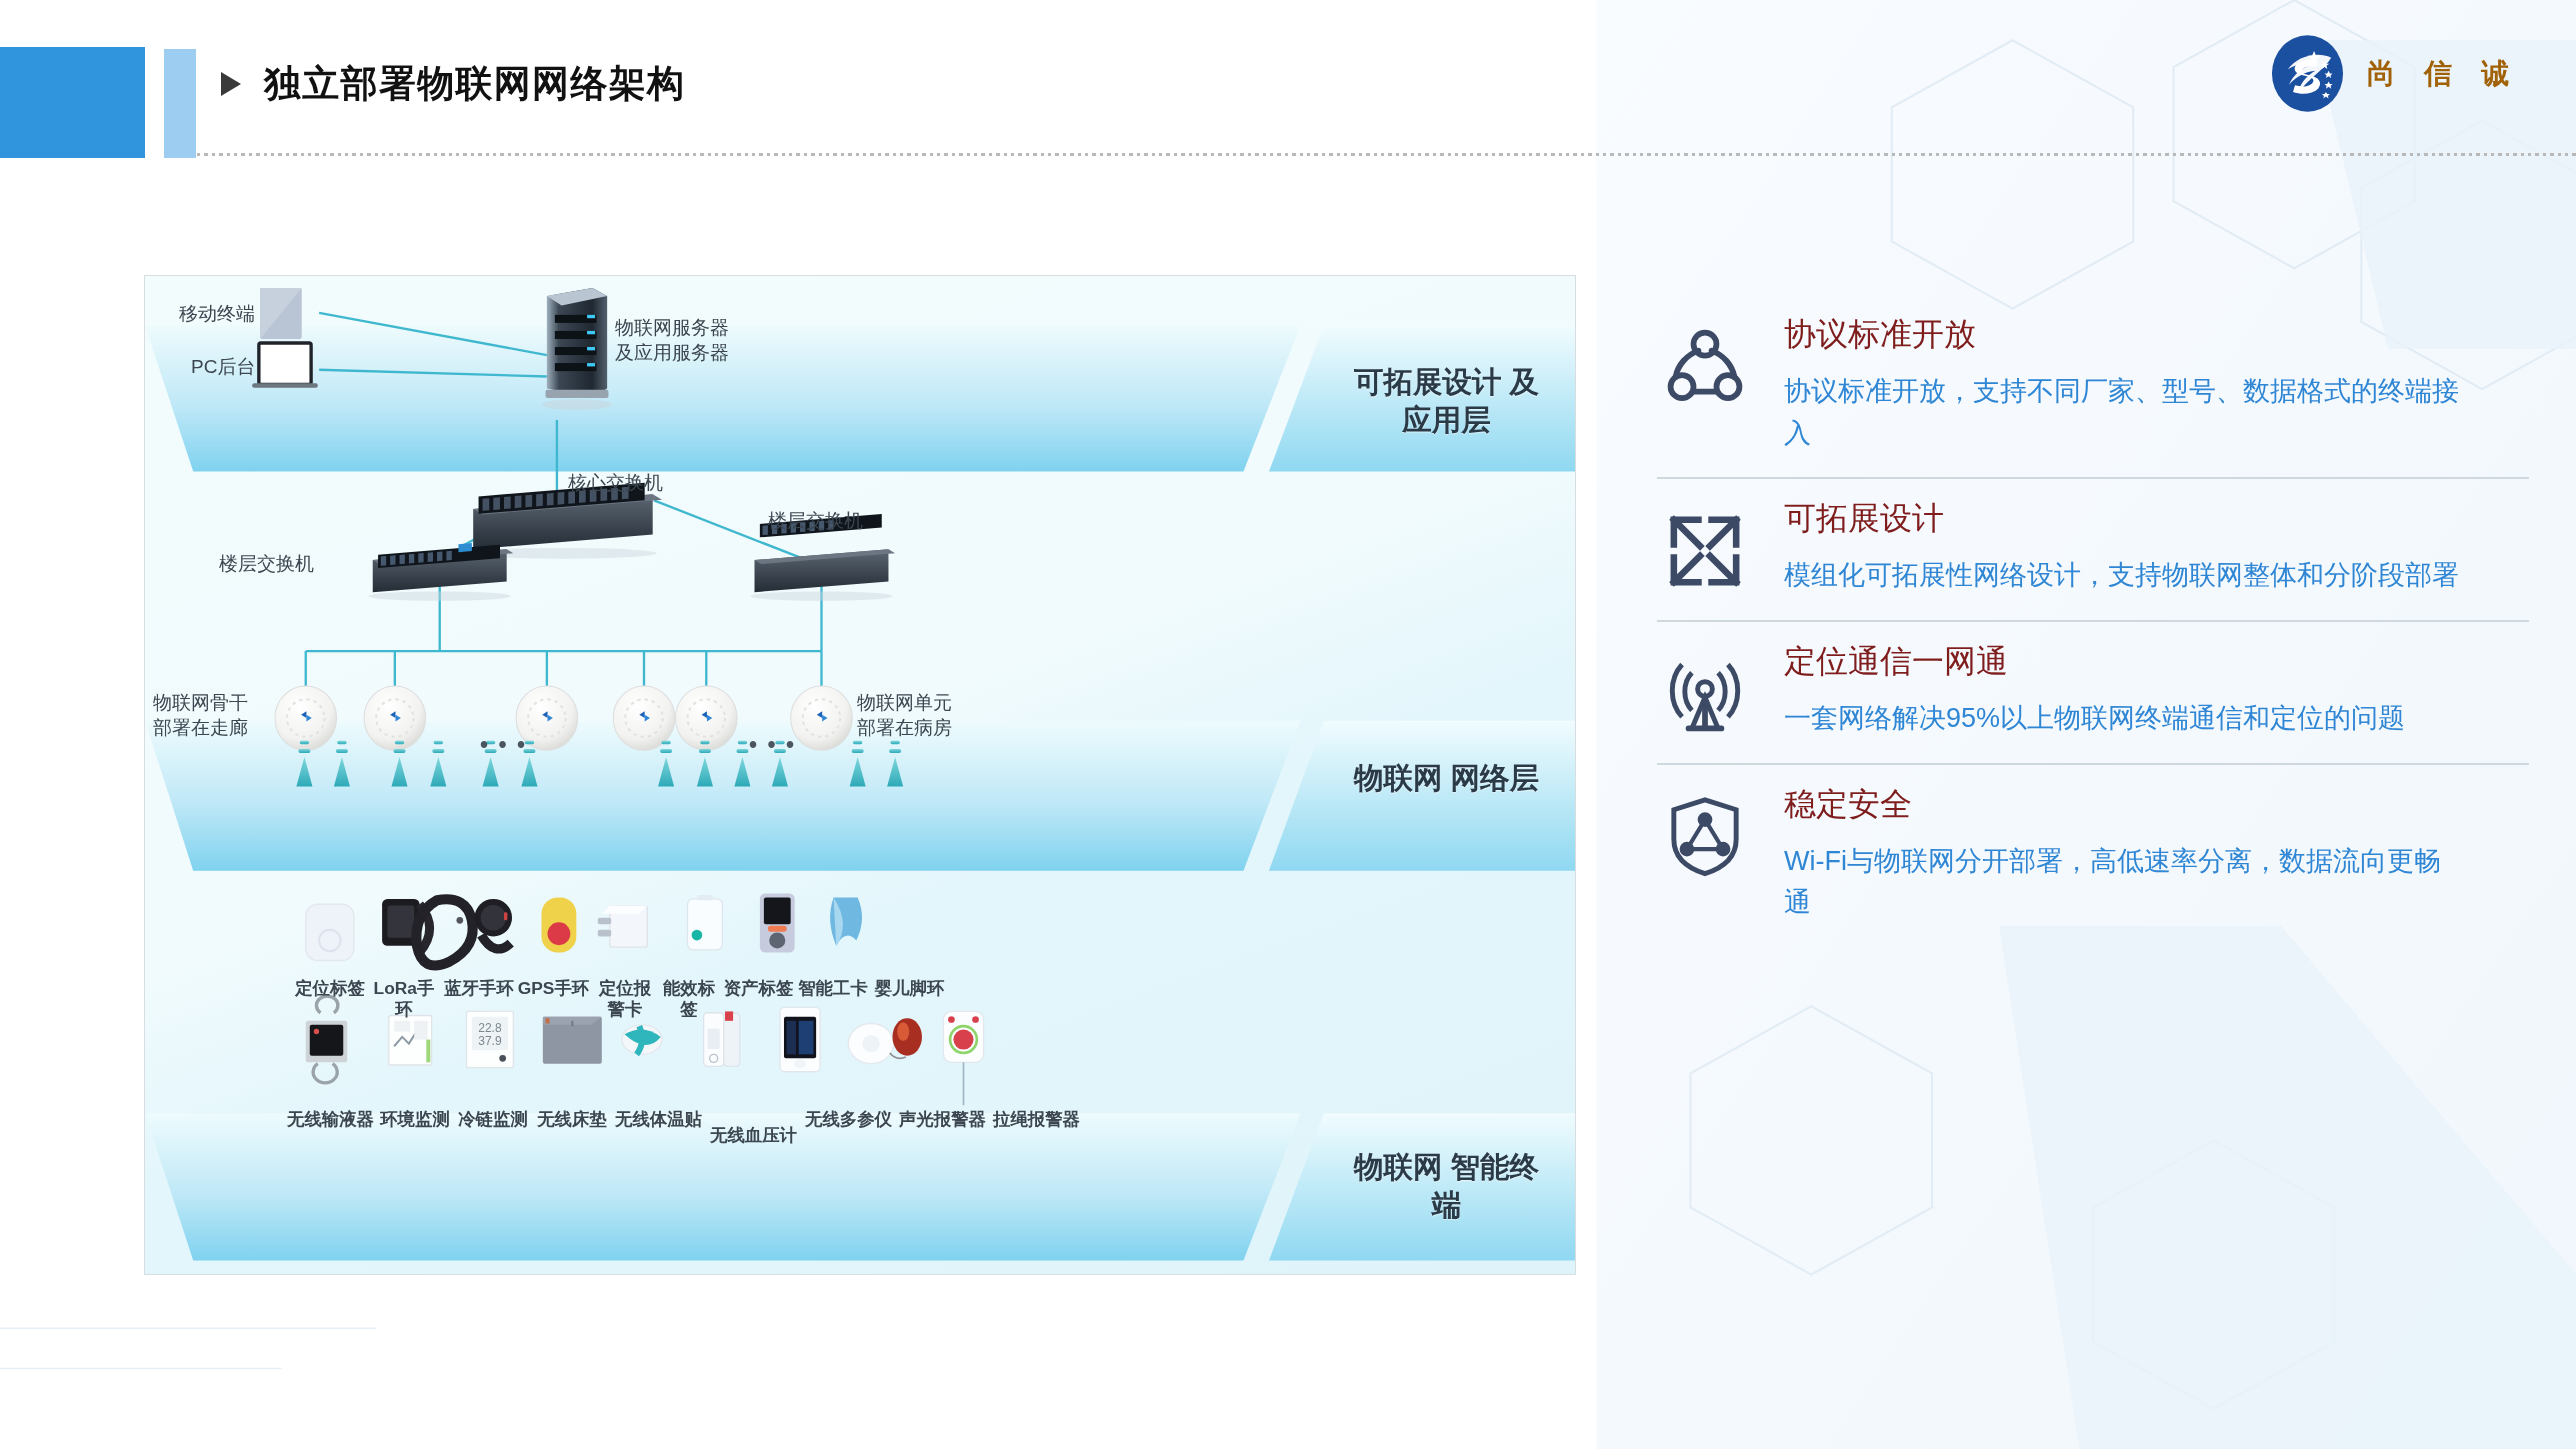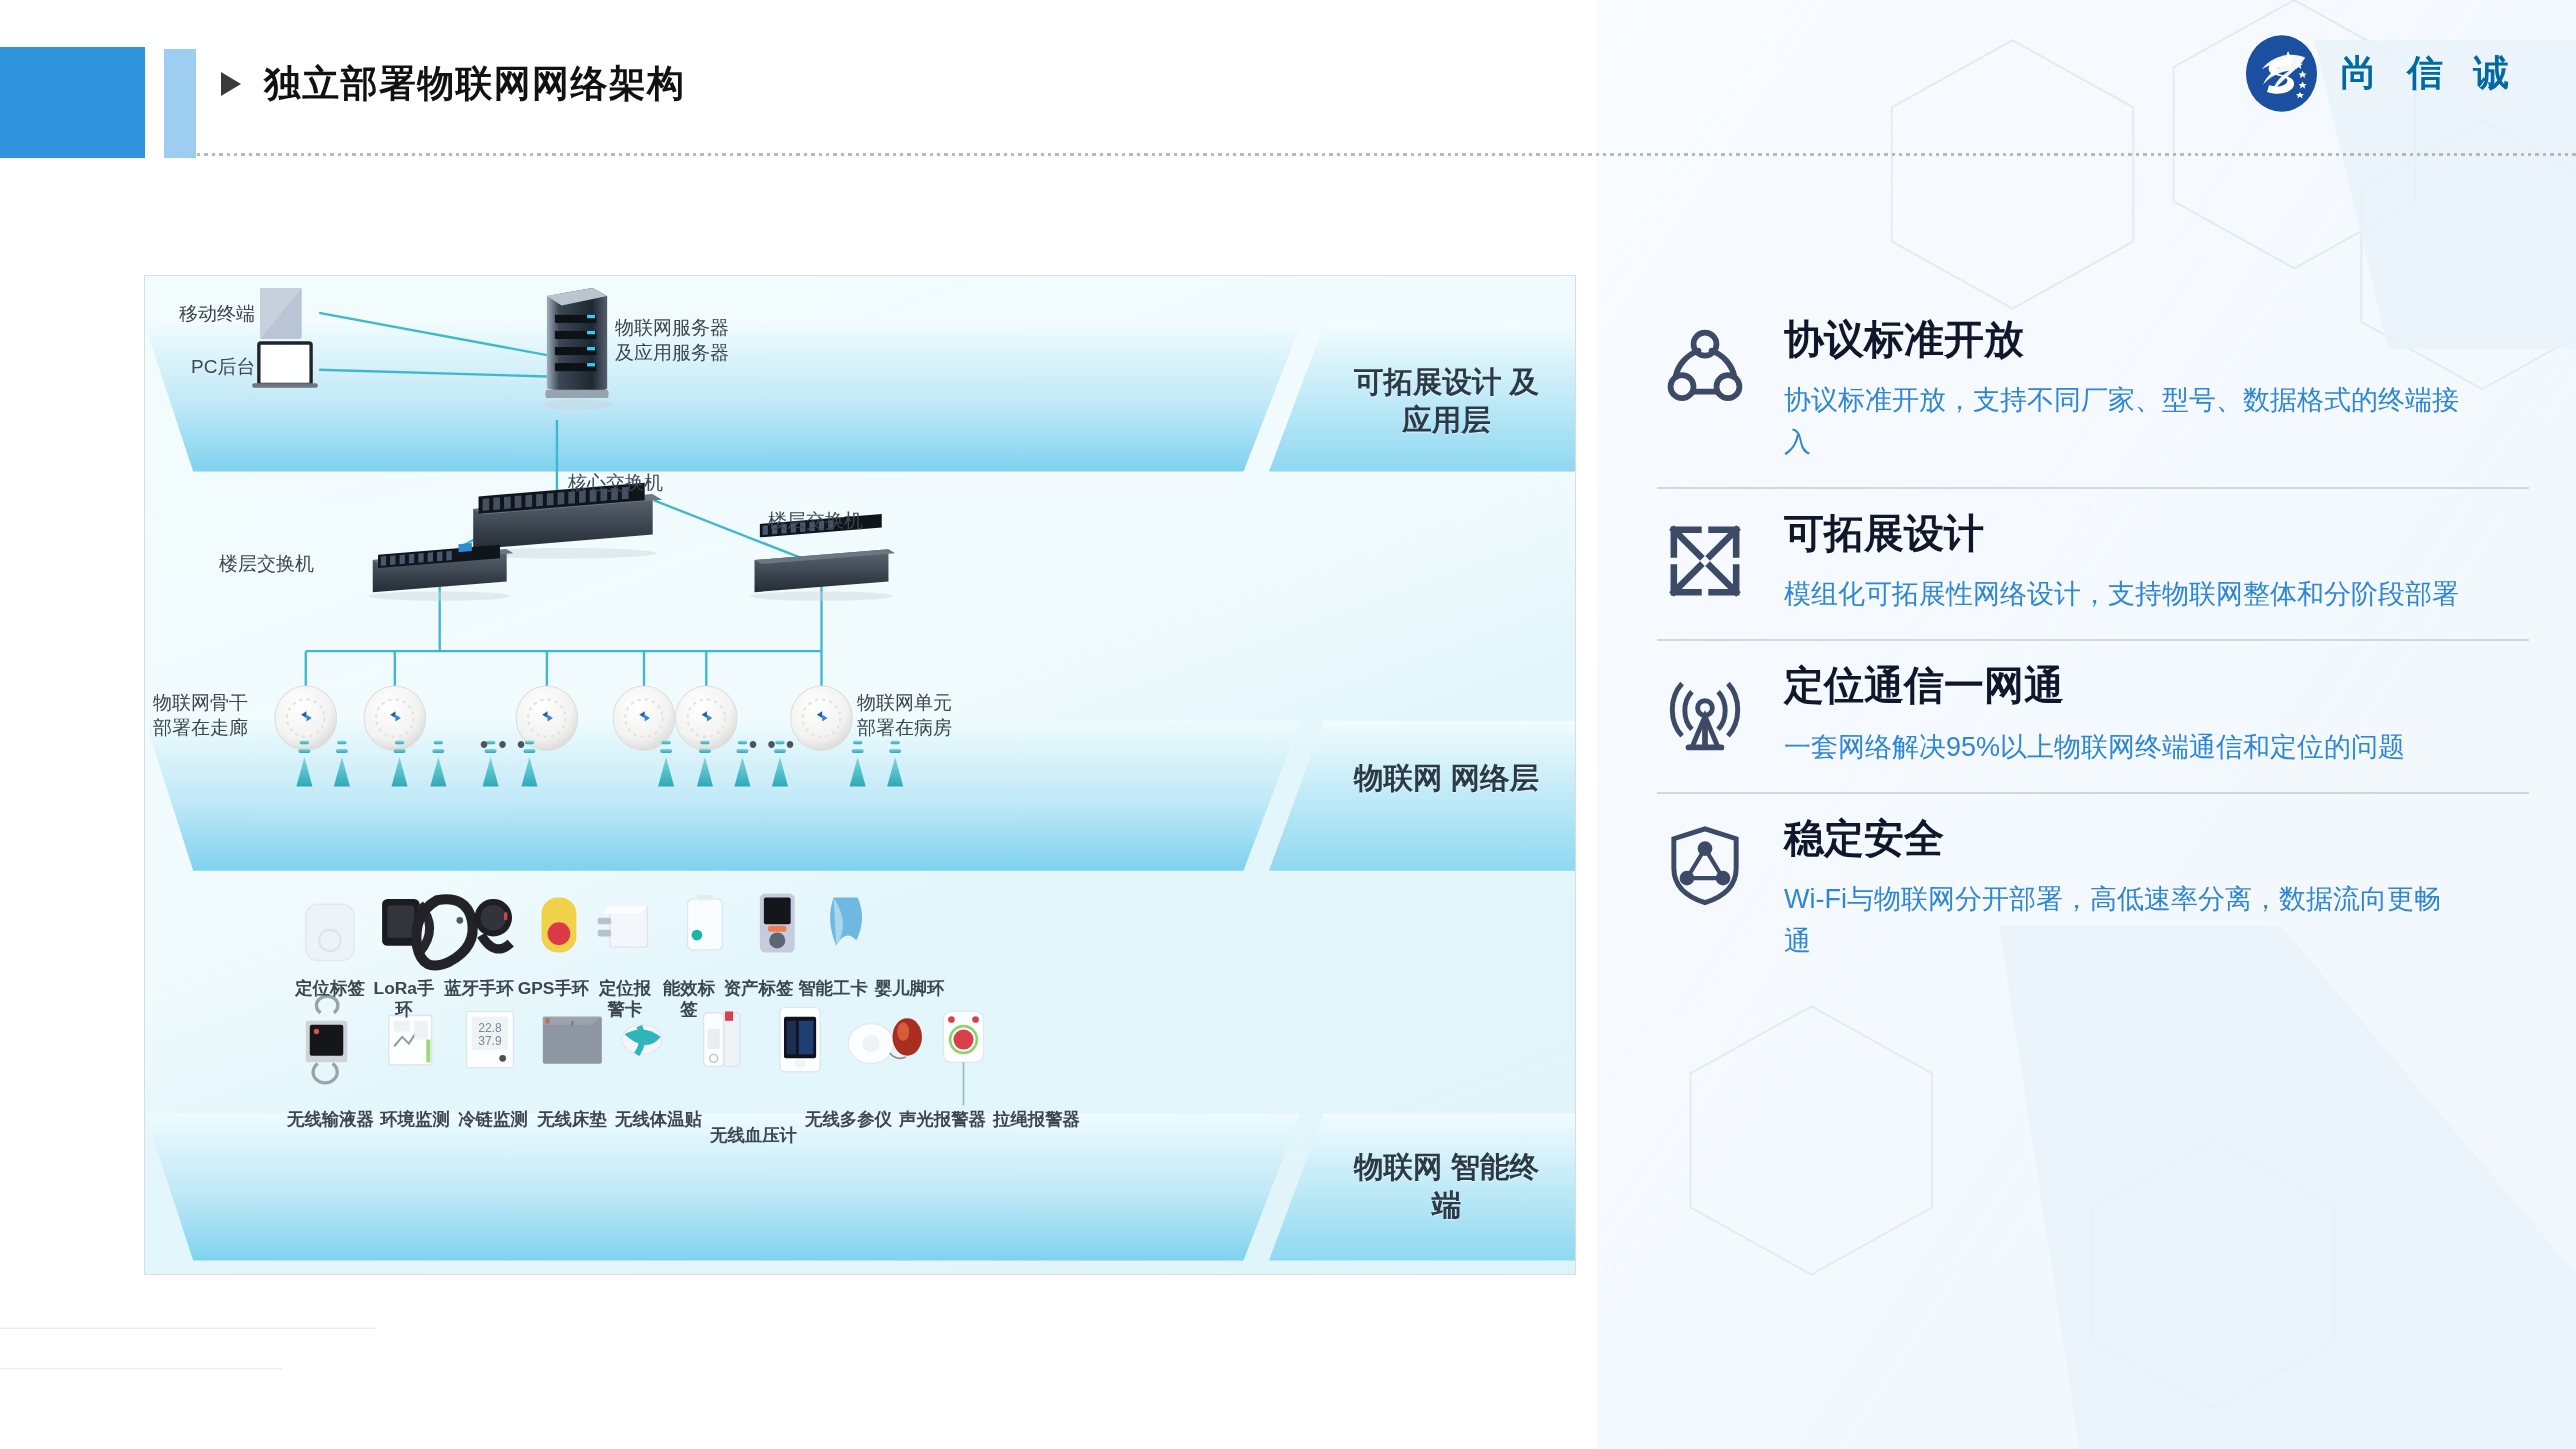--- a/index.html
+++ b/index.html
@@ -25,22 +25,22 @@
   }
   .hdr-title { font-size: 37px; font-weight: bold; color: #111; letter-spacing: 1.3px; white-space: nowrap; }
   .hdr-dots {
     position: absolute; left: 197px; top: 153px; width: 2379px; height: 3.4px;
     background-image: repeating-linear-gradient(to right, #b9b9b9 0 3.4px, rgba(0,0,0,0) 3.4px 7.4px);
   }
 
   
   .logo { position: absolute; right: 56px; top: 34px; display: flex; align-items: center; gap: 20px; z-index: 6; }
   .logo-mark { width: 79px; height: 79px; }
-  .logo-text { font-size: 36px; font-weight: bold; color: #0369a1; letter-spacing: 10.7px; white-space: nowrap;
-               font-family: Liberation Serif, serif; }
+  .logo-text { font-size: 28px; font-weight: bold; color: #a16207; letter-spacing: 10.7px; white-space: nowrap;
+               font-family: Liberation Sans, sans-serif; }
 
   
   .diagram {
     position: absolute; left: 144px; top: 275px; width: 1432px; height: 1000px;
     background: linear-gradient(160deg, #f2fcfd 0%, #f1fbfd 46%, #e3f6fb 60%, #dff4fa 100%);
     border: 1.3px solid #d8dee0; z-index: 3;
   }
   .diagram .panel-svg { position: absolute; inset: 0; width: 100%; height: 100%; }
 
   .lyr-label {
@@ -54,21 +54,21 @@
 
   
   .dev { position: absolute; z-index: 4; text-align: center; font-weight: bold; }
   .dev .cap { font-size: 17.4px; color: #3c4650; line-height: 1.2; display: block; margin-top: 4px; }
 
   
   .features { position: absolute; left: 1657px; top: 315px; width: 872px; z-index: 5; }
   .feature { position: relative; padding: 0 0 23px 127px; margin-bottom: 20px; border-bottom: 2px solid #cfd8de; }
   .feature:last-child { border-bottom: none; }
   .feat-icon { position: absolute; left: 6.7px; top: 10.7px; width: 82px; height: 82px; }
-  .feat-title { font-size: 40px; font-weight: bold; color: #0f172a; line-height: 1.2; margin-bottom: 17.4px; }
+  .feat-title { font-size: 32px; font-weight: normal; color: #7f1d1d; line-height: 1.2; margin-bottom: 17.4px; }
   .feat-desc { font-size: 27px; color: #2E86D4; line-height: 1.55; max-width: 678px; }
 </style>
 </head>
 <body>
 
 <div class="bg-deco">
   <svg viewBox="0 0 3840 2160" preserveAspectRatio="none">
     <defs>
       <linearGradient id="bgf" x1="0" y1="0" x2="1" y2="1">
         <stop offset="0" stop-color="#f7fbff"></stop>

